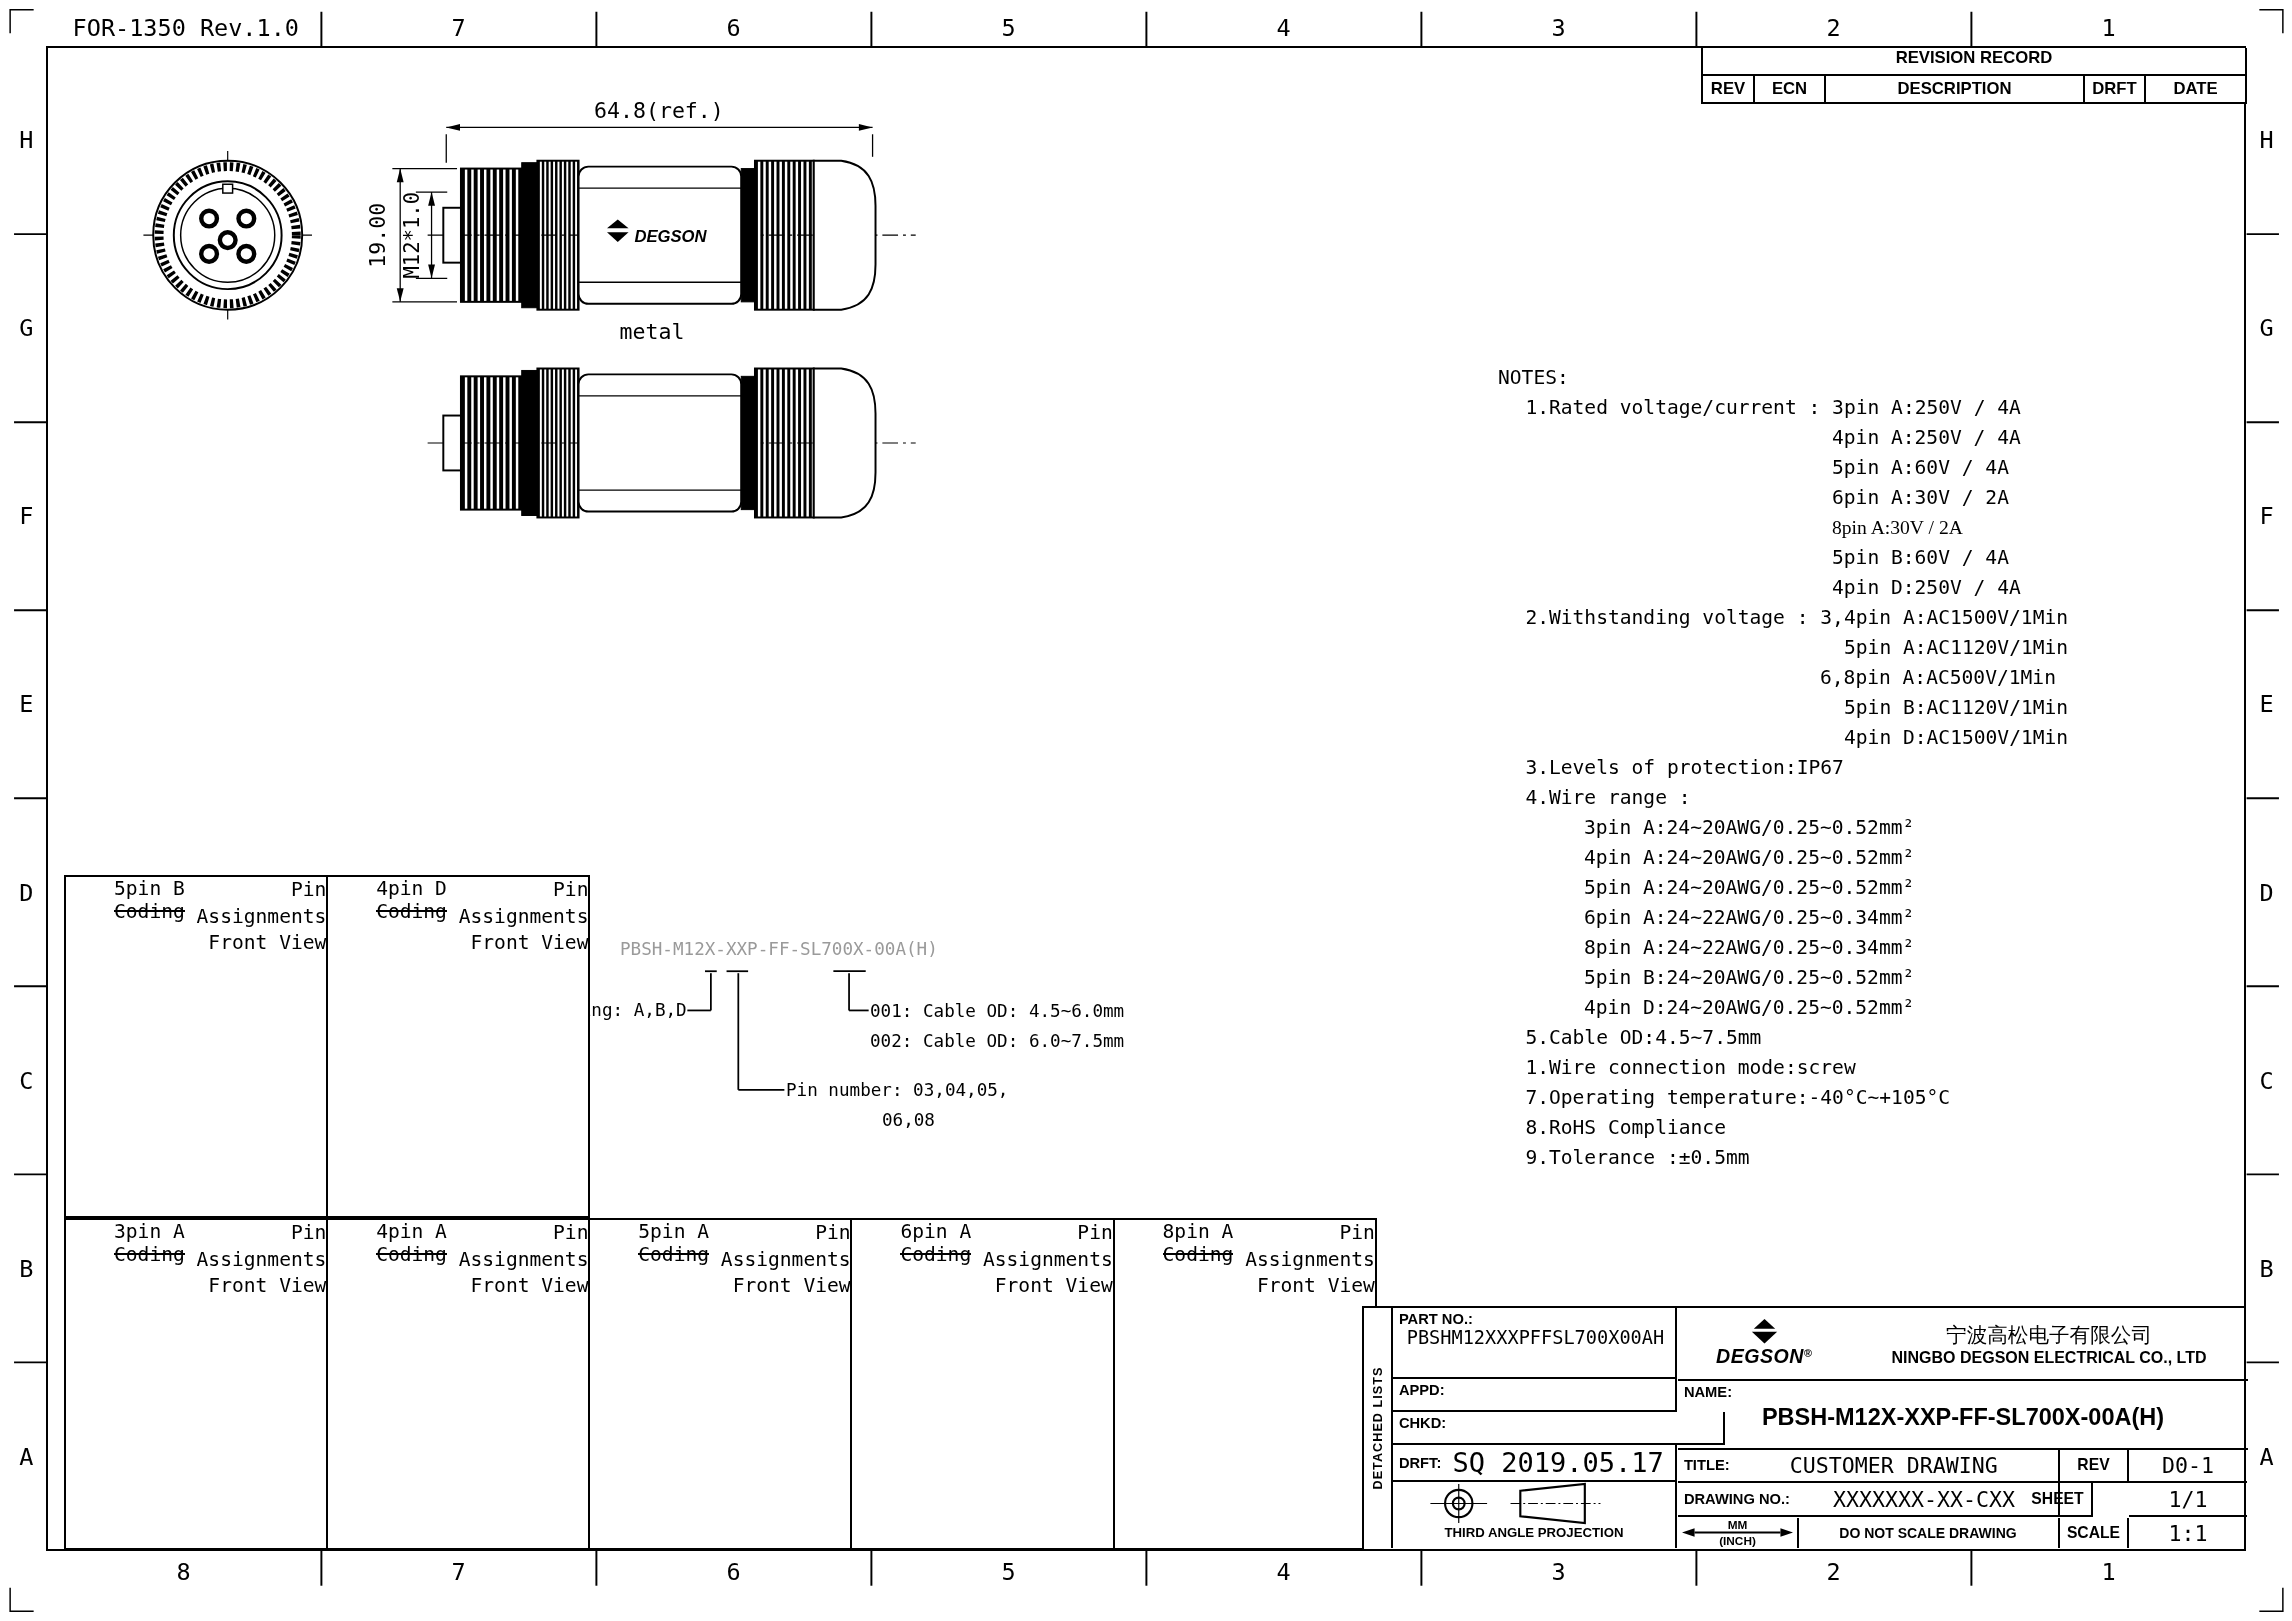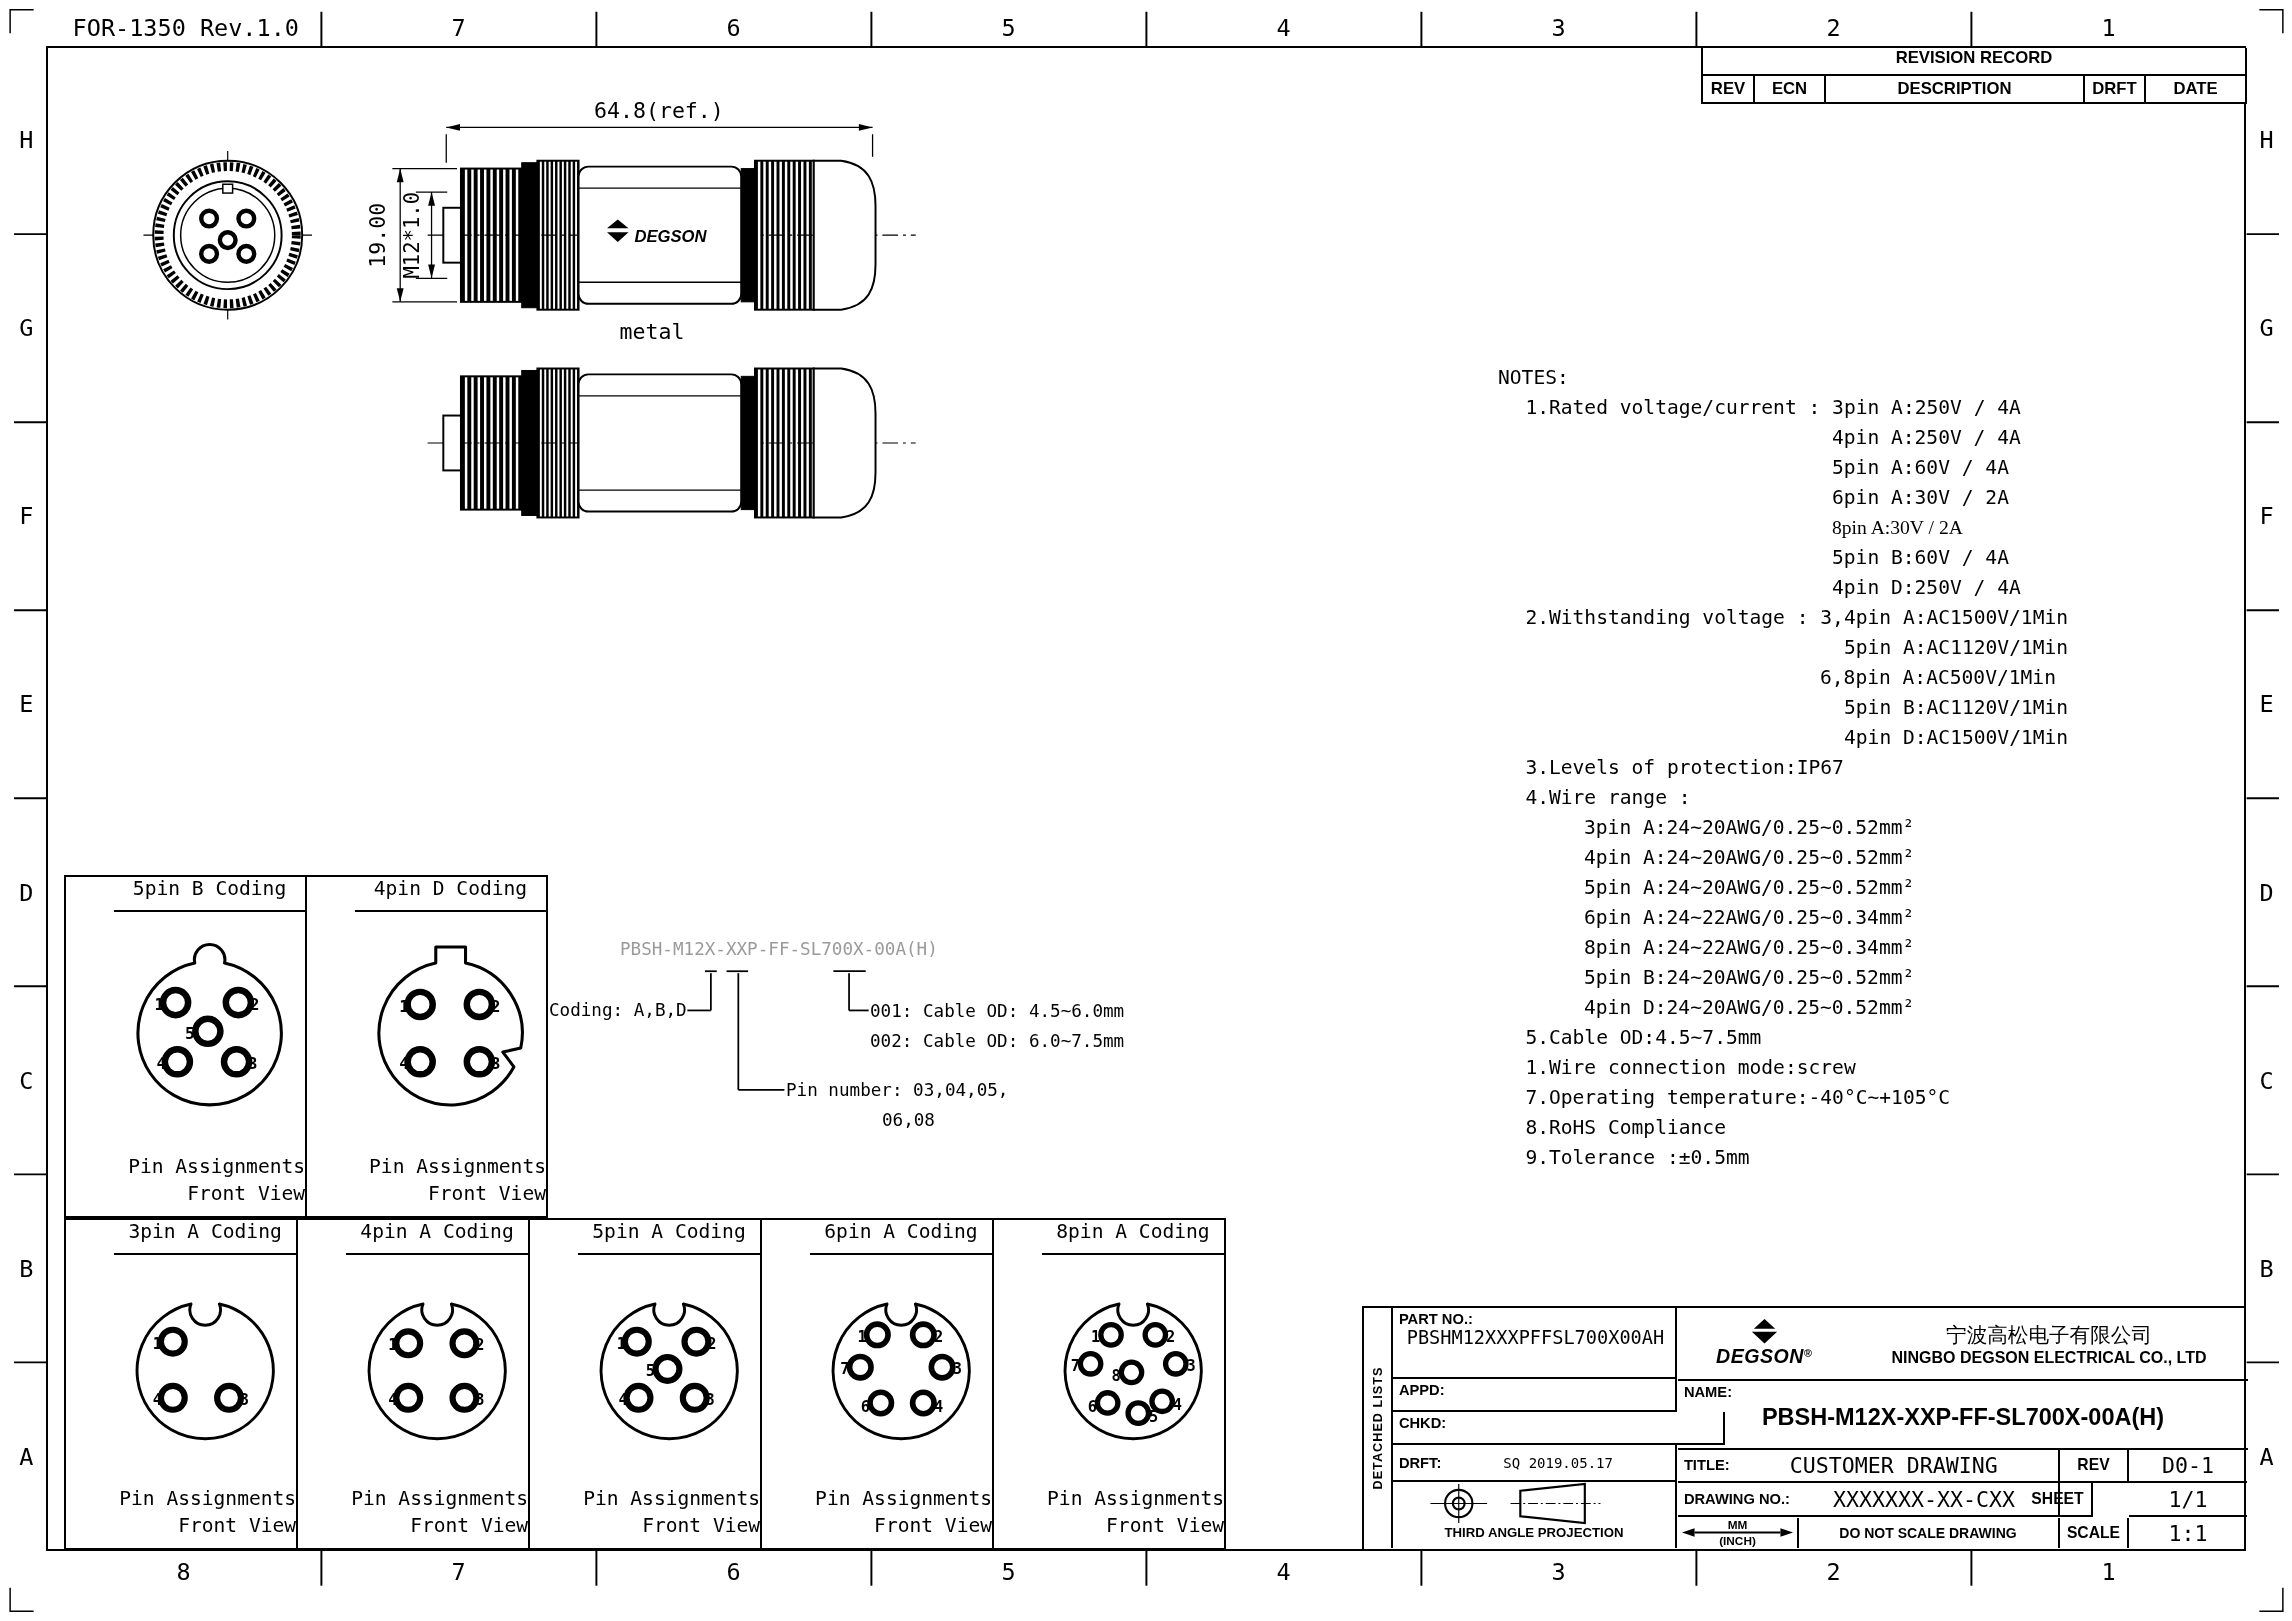--- a/index.html
+++ b/index.html
@@ -34,21 +34,21 @@
   
   #notes{left:1498px;top:363px;width:755px;font:19.6px/30px "DejaVu Sans Mono",monospace;}
   .note-line{white-space:pre;}
   
   .pn-gray{color:#9a9a9a;}
   .pntxt{font:17.6px "DejaVu Sans Mono",monospace;white-space:pre;}
   
   .codegroup{position:absolute;display:flex;}
   #coding-upper{left:64px;top:875px;width:484px;height:343px;}
   #coding-lower{left:64px;top:1218px;width:1162px;height:332px;}
-  .pinbox{flex:1;border:2.2px solid #000;margin-left:-2.2px;display:flex;flex-direction:column;
+  .pinbox{flex:1;border:2.2px solid #000;margin-left:-2.2px;display:flex;flex-direction:row;
           background:#fff;box-sizing:border-box;padding-left:48px;}
   .pinbox:first-child{margin-left:0;}
   .pinbox-title{height:33px;line-height:33px;text-align:center;border-bottom:2.2px solid #000;
                 font:19.6px "DejaVu Sans Mono",monospace;}
   .pinbox-svg{flex:1;min-height:0;padding:2px 5.9px;}
   .pinbox-svg svg{width:100%;height:100%;display:block;}
   .pinbox-cap{text-align:right;font:19.6px/26.5px "DejaVu Sans Mono",monospace;padding-bottom:8.8px;}
   .pinnum{font-family:"DejaVu Sans Mono",monospace;font-size:9px;font-weight:bold;fill:#000;}
   
   #titleblock{position:absolute;left:1362px;top:1306px;width:884px;height:245px;background:#fff;
@@ -472,21 +472,21 @@
       <div class="tb-val" style="padding-left:13.7px;font-size:18.6px;">PBSHM12XXXPFFSL700X00AH</div>
     </div>
     <div class="tbc br bb" style="left:29px;top:71px;width:284px;height:33px;">
       <div class="tb-lab">APPD:</div>
     </div>
     <div class="tbc br bb" style="left:29px;top:104px;width:332px;height:33px;">
       <div class="tb-lab">CHKD:</div>
     </div>
     <div class="tbc br bb" style="left:29px;top:137px;width:284px;height:37px;display:flex;align-items:center;">
       <div class="tb-lab" style="padding-top:0;">DRFT:</div>
-      <div class="tb-val" style="flex:1;text-align:center;font-size:14px;">SQ  2019.05.17</div>
+      <div class="tb-val" style="flex:1;text-align:center;font-size:27px;">SQ  2019.05.17</div>
     </div>
     <div class="tbc br" style="left:29px;top:174px;width:284px;height:66px;">
       <div class="center" style="height:43px;">
         <svg width="216" height="43" viewBox="0 0 220 44">
           <g stroke="#000" fill="none">
             <line x1="4" y1="22" x2="62" y2="22" stroke-width="1.2"></line>
             <line x1="33" y1="2" x2="33" y2="42" stroke-width="1.2"></line>
             <circle cx="33" cy="22" r="14" stroke-width="2.2"></circle>
             <circle cx="33" cy="22" r="6" stroke-width="2.2"></circle>
             <line x1="86" y1="22" x2="178" y2="22" stroke-width="1.2" stroke-dasharray="10 3 2 3"></line>

